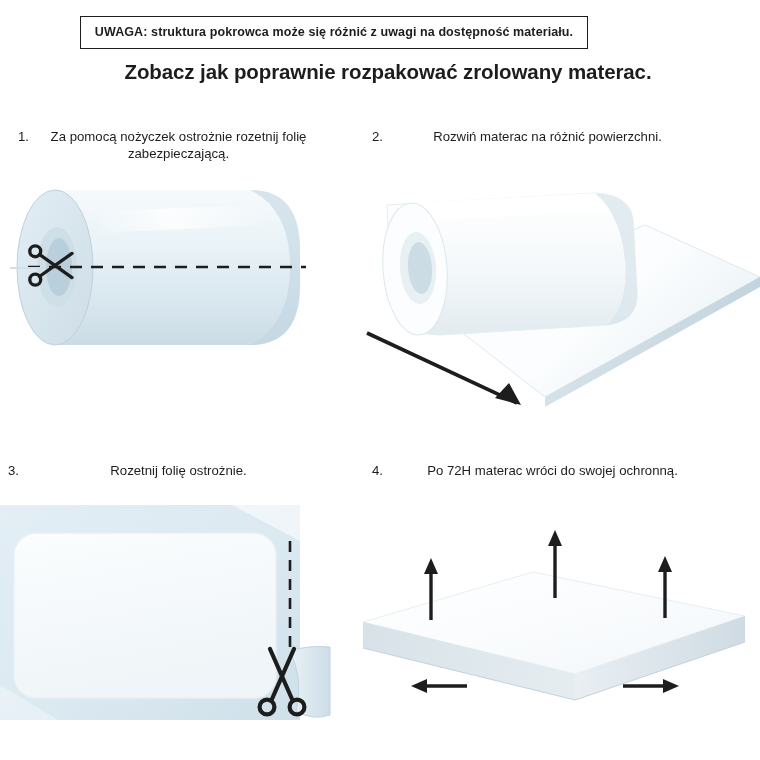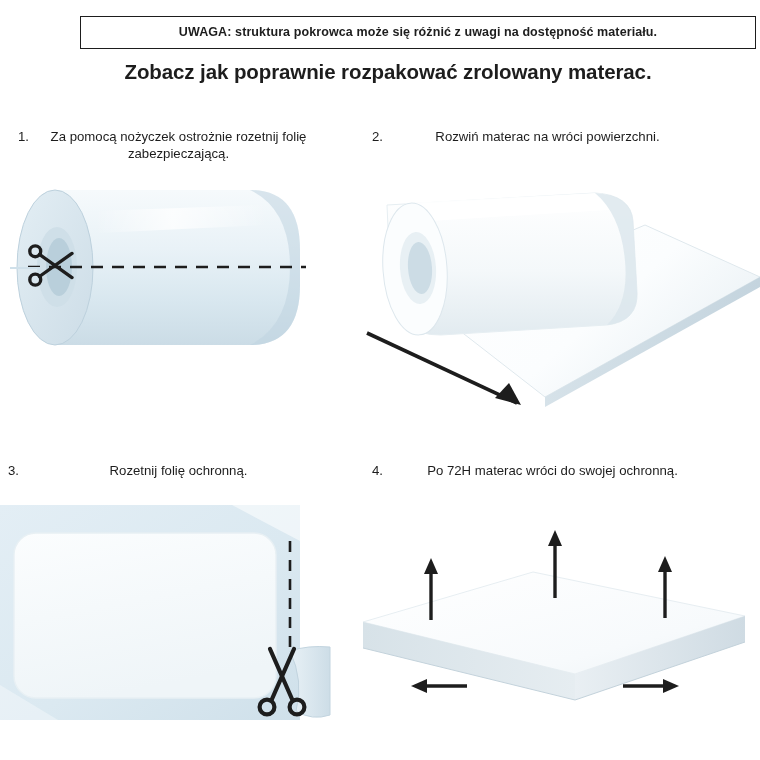--- a/index.html
+++ b/index.html
@@ -14,21 +14,21 @@
     font-family: "Liberation Sans", sans-serif;
     color: #1d1d1d;
     overflow: hidden;
   }
 
   
   .notice {
     position: absolute;
     left: 80px;
     top: 16px;
-    width: 676px;
+    width: 508px;
     box-sizing: border-box;
     border: 1.5px solid #1d1d1d;
     background: #ffffff;
     text-align: center;
     padding: 8px 6px 9px;
     font-size: 12.5px;
     font-weight: bold;
     letter-spacing: .1px;
   }
 
@@ -81,26 +81,26 @@
   <span>Zobacz jak poprawnie rozpakować zrolowany materac.</span>
 </div>
 
 <div class="step-cap" id="cap1">
   <span class="num">1.</span>
   <span class="txt">Za pomocą nożyczek ostrożnie rozetnij folię zabezpieczającą.</span>
 </div>
 
 <div class="step-cap" id="cap2">
   <span class="num">2.</span>
-  <span class="txt">Rozwiń materac na wróci powierzchni.</span>
+  <span class="txt">Rozwiń materac na różnić powierzchni.</span>
 </div>
 
 <div class="step-cap" id="cap3">
   <span class="num">3.</span>
-  <span class="txt">Rozetnij folię ochronną.</span>
+  <span class="txt">Rozetnij folię ostrożnie.</span>
 </div>
 
 <div class="step-cap" id="cap4">
   <span class="num">4.</span>
   <span class="txt">Po 72H materac wróci do swojej ochronną.</span>
 </div>
 
 <div class="fig" id="fig1">
   <svg width="330" height="210" viewBox="0 0 330 210">
     <defs>

